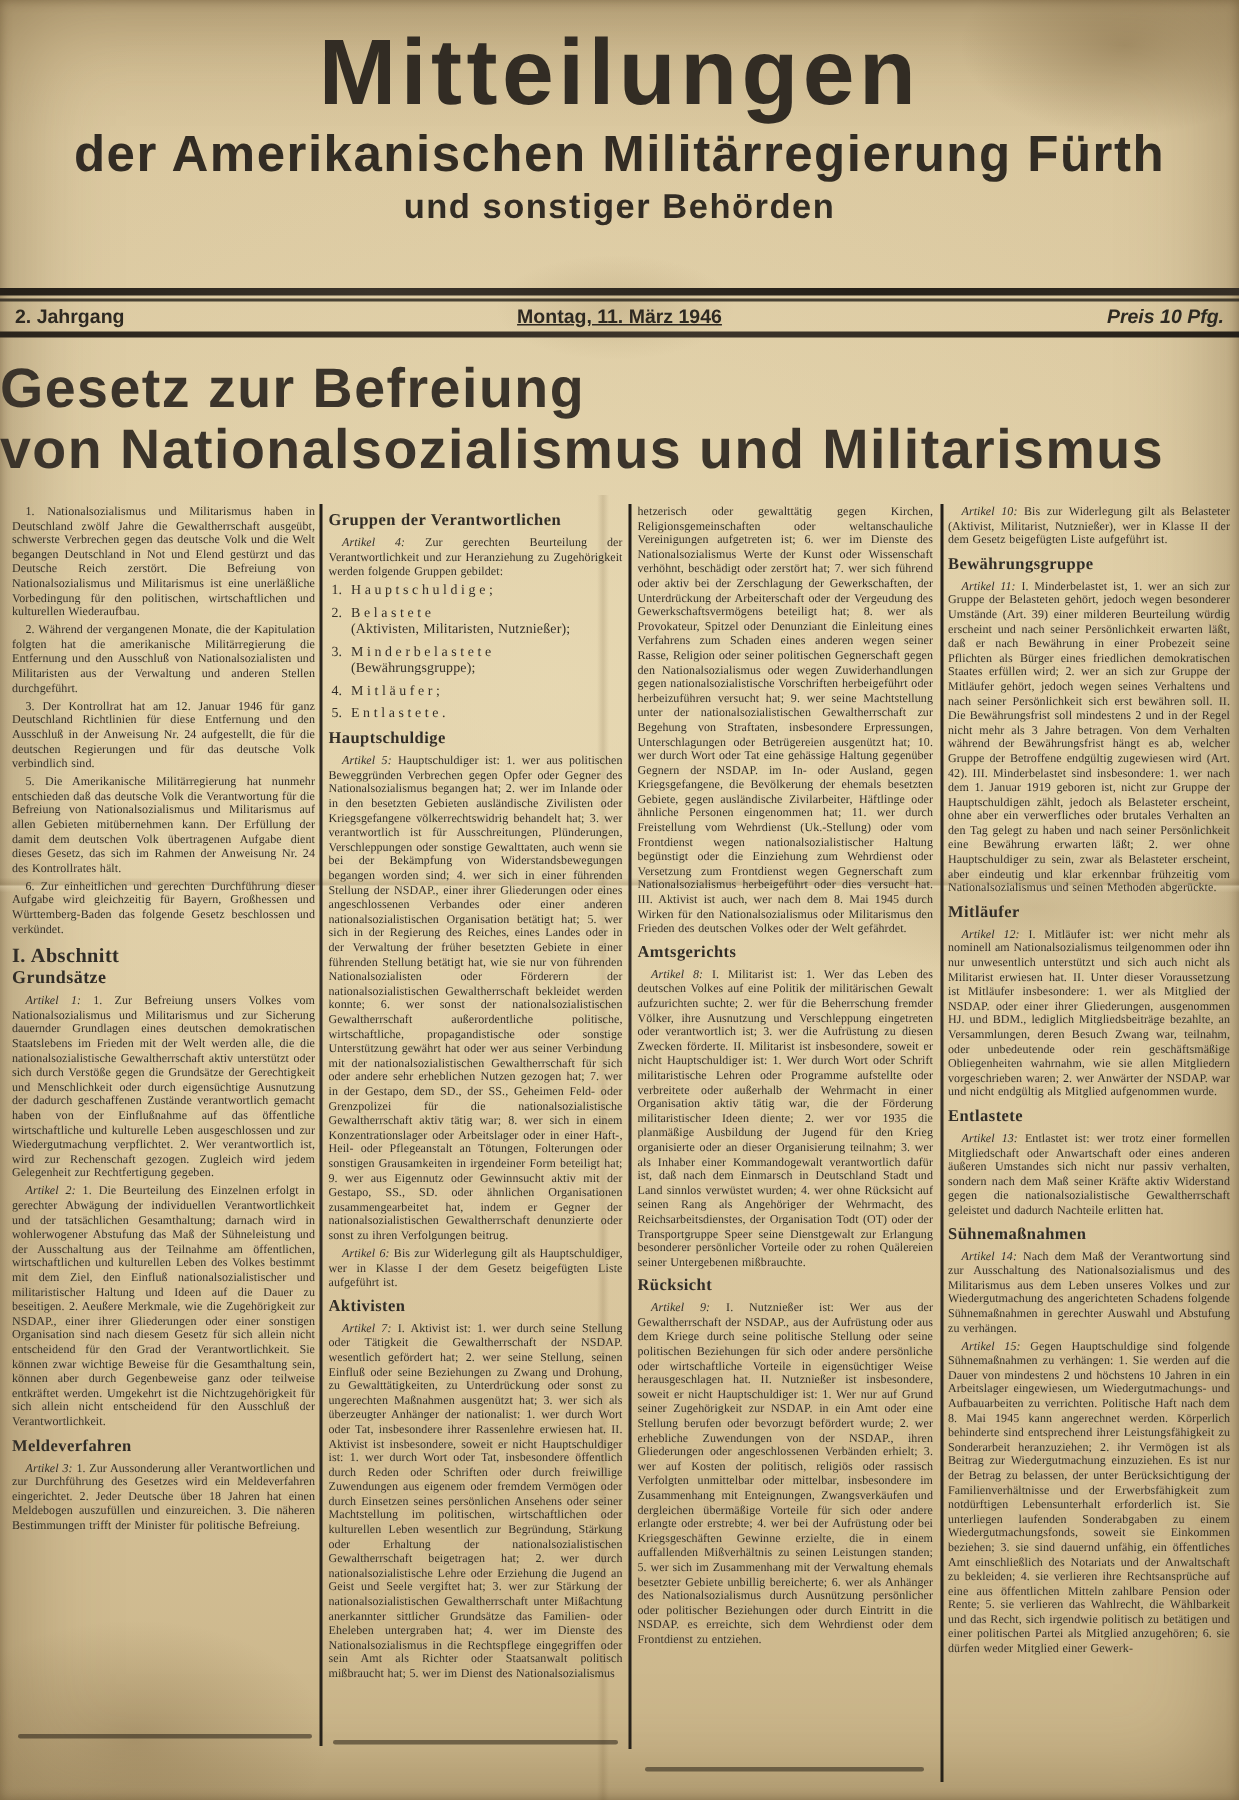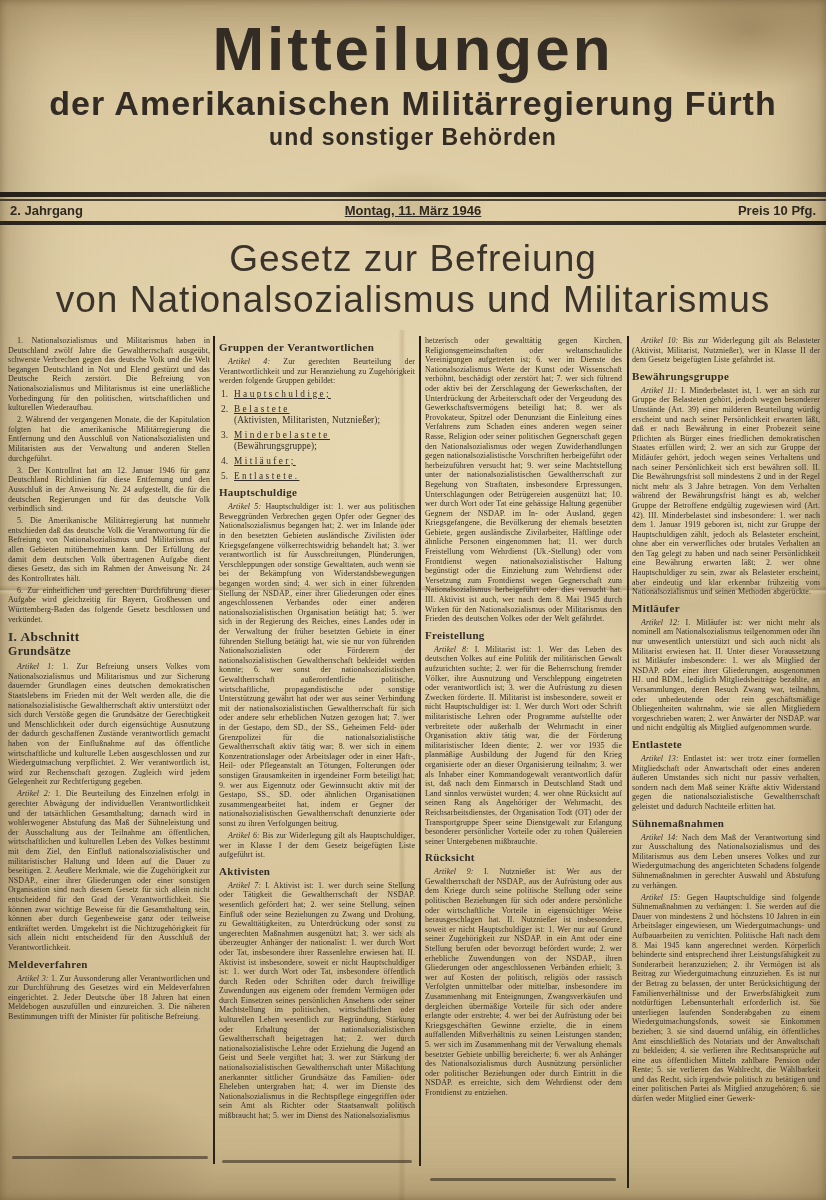--- a/index.html
+++ b/index.html
@@ -35,25 +35,25 @@
 
   .rule{position:absolute;left:0;width:826px;background:#2d2820;}
   .rule.r1{top:192px;height:5px;background:linear-gradient(90deg,#241f18,#3a332a 30%,#241f18 70%,#352e25);}
   .rule.r2{top:199px;height:2px;opacity:.85;}
   .rule.r3{top:221px;height:4px;background:linear-gradient(90deg,#2a241c,#3d352b 55%,#241f18);}
 
   .dateline{position:absolute;left:10px;top:203px;width:806px;height:16px;
     font-family:"Liberation Sans", sans-serif;font-weight:700;font-size:13px;color:#2e2921;}
   .dl-volume{position:absolute;left:0;top:0;}
   .dl-date{position:absolute;left:0;width:100%;text-align:center;top:0;text-decoration:underline;}
-  .dl-price{position:absolute;right:0;top:0;}
+  .dl-price{position:absolute;right:0;top:0;font-style:italic;}
 
   
-  .headline{position:absolute;left:0;top:238px;width:100%;text-align:center;
-    font-family:"Liberation Sans", sans-serif;font-weight:400;color:#3b342b;
+  .headline{position:absolute;left:0;top:238px;width:100%;text-align:left;
+    font-family:"Liberation Sans", sans-serif;font-weight:700;color:#3b342b;
     font-size:37px;line-height:41px;letter-spacing:1px;}
 
   
   .col{position:absolute;top:336px;overflow:hidden;text-align:justify;
     font-size:8px;line-height:9.6px;letter-spacing:.05px;word-spacing:.4px;color:#332e27;
     hyphens:auto;}
   .col1{left:8px;width:202px;height:826px;}
   .col2{left:219px;width:196px;height:832px;}
   .col3{left:425px;width:197px;height:852px;}
   .col4{left:632px;width:188px;height:852px;}
@@ -63,21 +63,21 @@
   .vr3{left:627px;height:852px;}
 
   .para{margin:0 0 2.5px 0;text-indent:9px;}
   .art-lead{font-style:italic;}
   .sec-h{font-weight:700;text-indent:0;font-size:11px;line-height:12px;margin:5px 0 4px 0;letter-spacing:.3px;}
   .sec-h.big{font-size:13.5px;margin:7px 0 2px 0;}
   .sec-h.mid{font-size:12px;margin:2px 0 5px 0;}
   .glist{margin:3px 0 4px 2px;text-align:left;font-size:9.3px;line-height:10.5px;}
   .glist-item{margin:0 0 4.5px 0;display:flex;}
   .gl-num{width:13px;flex:none;}
-  .gl-main{letter-spacing:2.4px;text-decoration:underline;}
+  .gl-main{letter-spacing:2.4px;}
   .gl-sub{letter-spacing:.1px;margin-top:.5px;}
 </style>
 </head>
 <body>
 
 <div class="page">
 
   <div class="stain s1"></div>
   <div class="stain s2"></div>
   <div class="stain s3"></div>
@@ -153,28 +153,28 @@
     </div>
     <div class="sec-h">Hauptschuldige</div>
     <p class="para"><span class="art-lead">Artikel 5:</span> <span>Hauptschuldiger ist: 1. wer aus politischen Beweggründen Verbrechen gegen Opfer oder Gegner des Nationalsozialismus begangen hat; 2. wer im Inlande oder in den besetzten Gebieten ausländische Zivilisten oder Kriegsgefangene völkerrechtswidrig behandelt hat; 3. wer verantwortlich ist für Ausschreitungen, Plünderungen, Verschleppungen oder sonstige Gewalttaten, auch wenn sie bei der Bekämpfung von Widerstandsbewegungen begangen worden sind; 4. wer sich in einer führenden Stellung der NSDAP., einer ihrer Gliederungen oder eines angeschlossenen Verbandes oder einer anderen nationalsozialistischen Organisation betätigt hat; 5. wer sich in der Regierung des Reiches, eines Landes oder in der Verwaltung der früher besetzten Gebiete in einer führenden Stellung betätigt hat, wie sie nur von führenden Nationalsozialisten oder Förderern der nationalsozialistischen Gewaltherrschaft bekleidet werden konnte; 6. wer sonst der nationalsozialistischen Gewaltherrschaft außerordentliche politische, wirtschaftliche, propagandistische oder sonstige Unterstützung gewährt hat oder wer aus seiner Verbindung mit der nationalsozialistischen Gewaltherrschaft für sich oder andere sehr erheblichen Nutzen gezogen hat; 7. wer in der Gestapo, dem SD., der SS., Geheimen Feld- oder Grenzpolizei für die nationalsozialistische Gewaltherrschaft aktiv tätig war; 8. wer sich in einem Konzentrationslager oder Arbeitslager oder in einer Haft-, Heil- oder Pflegeanstalt an Tötungen, Folterungen oder sonstigen Grausamkeiten in irgendeiner Form beteiligt hat; 9. wer aus Eigennutz oder Gewinnsucht aktiv mit der Gestapo, SS., SD. oder ähnlichen Organisationen zusammengearbeitet hat, indem er Gegner der nationalsozialistischen Gewaltherrschaft denunzierte oder sonst zu ihren Verfolgungen beitrug.</span></p>
     <p class="para"><span class="art-lead">Artikel 6:</span> <span>Bis zur Widerlegung gilt als Hauptschuldiger, wer in Klasse I der dem Gesetz beigefügten Liste aufgeführt ist.</span></p>
     <div class="sec-h">Aktivisten</div>
     <p class="para"><span class="art-lead">Artikel 7:</span> <span>I. Aktivist ist: 1. wer durch seine Stellung oder Tätigkeit die Gewaltherrschaft der NSDAP. wesentlich gefördert hat; 2. wer seine Stellung, seinen Einfluß oder seine Beziehungen zu Zwang und Drohung, zu Gewalttätigkeiten, zu Unterdrückung oder sonst zu ungerechten Maßnahmen ausgenützt hat; 3. wer sich als überzeugter Anhänger der nationalist: 1. wer durch Wort oder Tat, insbesondere ihrer Rassenlehre erwiesen hat. II. Aktivist ist insbesondere, soweit er nicht Hauptschuldiger ist: 1. wer durch Wort oder Tat, insbesondere öffentlich durch Reden oder Schriften oder durch freiwillige Zuwendungen aus eigenem oder fremdem Vermögen oder durch Einsetzen seines persönlichen Ansehens oder seiner Machtstellung im politischen, wirtschaftlichen oder kulturellen Leben wesentlich zur Begründung, Stärkung oder Erhaltung der nationalsozialistischen Gewaltherrschaft beigetragen hat; 2. wer durch nationalsozialistische Lehre oder Erziehung die Jugend an Geist und Seele vergiftet hat; 3. wer zur Stärkung der nationalsozialistischen Gewaltherrschaft unter Mißachtung anerkannter sittlicher Grundsätze das Familien- oder Eheleben untergraben hat; 4. wer im Dienste des Nationalsozialismus in die Rechtspflege eingegriffen oder sein Amt als Richter oder Staatsanwalt politisch mißbraucht hat; 5. wer im Dienst des Nationalsozialismus</span></p>
   </div>
 
   <div class="col col3">
     <p class="para" style="text-indent:0;">hetzerisch oder gewalttätig gegen Kirchen, Religionsgemeinschaften oder weltanschauliche Vereinigungen aufgetreten ist; 6. wer im Dienste des Nationalsozialismus Werte der Kunst oder Wissenschaft verhöhnt, beschädigt oder zerstört hat; 7. wer sich führend oder aktiv bei der Zerschlagung der Gewerkschaften, der Unterdrückung der Arbeiterschaft oder der Vergeudung des Gewerkschaftsvermögens beteiligt hat; 8. wer als Provokateur, Spitzel oder Denunziant die Einleitung eines Verfahrens zum Schaden eines anderen wegen seiner Rasse, Religion oder seiner politischen Gegnerschaft gegen den Nationalsozialismus oder wegen Zuwiderhandlungen gegen nationalsozialistische Vorschriften herbeigeführt oder herbeizuführen versucht hat; 9. wer seine Machtstellung unter der nationalsozialistischen Gewaltherrschaft zur Begehung von Straftaten, insbesondere Erpressungen, Unterschlagungen oder Betrügereien ausgenützt hat; 10. wer durch Wort oder Tat eine gehässige Haltung gegenüber Gegnern der NSDAP. im In- oder Ausland, gegen Kriegsgefangene, die Bevölkerung der ehemals besetzten Gebiete, gegen ausländische Zivilarbeiter, Häftlinge oder ähnliche Personen eingenommen hat; 11. wer durch Freistellung vom Wehrdienst (Uk.-Stellung) oder vom Frontdienst wegen nationalsozialistischer Haltung begünstigt oder die Einziehung zum Wehrdienst oder Versetzung zum Frontdienst wegen Gegnerschaft zum Nationalsozialismus herbeigeführt oder dies versucht hat. III. Aktivist ist auch, wer nach dem 8. Mai 1945 durch Wirken für den Nationalsozialismus oder Militarismus den Frieden des deutschen Volkes oder der Welt gefährdet.</p>
-    <div class="sec-h">Freistellung</div>
+    <div class="sec-h">Amtsgerichts</div>
     <p class="para"><span class="art-lead">Artikel 8:</span> <span>I. Militarist ist: 1. Wer das Leben des deutschen Volkes auf eine Politik der militärischen Gewalt aufzurichten suchte; 2. wer für die Beherrschung fremder Völker, ihre Ausnutzung und Verschleppung eingetreten oder verantwortlich ist; 3. wer die Aufrüstung zu diesen Zwecken förderte. II. Militarist ist insbesondere, soweit er nicht Hauptschuldiger ist: 1. Wer durch Wort oder Schrift militaristische Lehren oder Programme aufstellte oder verbreitete oder außerhalb der Wehrmacht in einer Organisation aktiv tätig war, die der Förderung militaristischer Ideen diente; 2. wer vor 1935 die planmäßige Ausbildung der Jugend für den Krieg organisierte oder an dieser Organisierung teilnahm; 3. wer als Inhaber einer Kommandogewalt verantwortlich dafür ist, daß nach dem Einmarsch in Deutschland Stadt und Land sinnlos verwüstet wurden; 4. wer ohne Rücksicht auf seinen Rang als Angehöriger der Wehrmacht, des Reichsarbeitsdienstes, der Organisation Todt (OT) oder der Transportgruppe Speer seine Dienstgewalt zur Erlangung besonderer persönlicher Vorteile oder zu rohen Quälereien seiner Untergebenen mißbrauchte.</span></p>
     <div class="sec-h">Rücksicht</div>
     <p class="para"><span class="art-lead">Artikel 9:</span> <span>I. Nutznießer ist: Wer aus der Gewaltherrschaft der NSDAP., aus der Aufrüstung oder aus dem Kriege durch seine politische Stellung oder seine politischen Beziehungen für sich oder andere persönliche oder wirtschaftliche Vorteile in eigensüchtiger Weise herausgeschlagen hat. II. Nutznießer ist insbesondere, soweit er nicht Hauptschuldiger ist: 1. Wer nur auf Grund seiner Zugehörigkeit zur NSDAP. in ein Amt oder eine Stellung berufen oder bevorzugt befördert wurde; 2. wer erhebliche Zuwendungen von der NSDAP., ihren Gliederungen oder angeschlossenen Verbänden erhielt; 3. wer auf Kosten der politisch, religiös oder rassisch Verfolgten unmittelbar oder mittelbar, insbesondere im Zusammenhang mit Enteignungen, Zwangsverkäufen und dergleichen übermäßige Vorteile für sich oder andere erlangte oder erstrebte; 4. wer bei der Aufrüstung oder bei Kriegsgeschäften Gewinne erzielte, die in einem auffallenden Mißverhältnis zu seinen Leistungen standen; 5. wer sich im Zusammenhang mit der Verwaltung ehemals besetzter Gebiete unbillig bereicherte; 6. wer als Anhänger des Nationalsozialismus durch Ausnützung persönlicher oder politischer Beziehungen oder durch Eintritt in die NSDAP. es erreichte, sich dem Wehrdienst oder dem Frontdienst zu entziehen.</span></p>
   </div>
 
   <div class="col col4">
-    <p class="para"><span class="art-lead">Artikel 10:</span> <span>Bis zur Widerlegung gilt als Belasteter (Aktivist, Militarist, Nutznießer), wer in Klasse II der dem Gesetz beigefügten Liste gefährdet ist.</span></p>
+    <p class="para"><span class="art-lead">Artikel 10:</span> <span>Bis zur Widerlegung gilt als Belasteter (Aktivist, Militarist, Nutznießer), wer in Klasse II der dem Gesetz beigefügten Liste aufgeführt ist.</span></p>
     <div class="sec-h">Bewährungsgruppe</div>
     <p class="para"><span class="art-lead">Artikel 11:</span> <span>I. Minderbelastet ist, 1. wer an sich zur Gruppe der Belasteten gehört, jedoch wegen besonderer Umstände (Art. 39) einer milderen Beurteilung würdig erscheint und nach seiner Persönlichkeit erwarten läßt, daß er nach Bewährung in einer Probezeit seine Pflichten als Bürger eines friedlichen demokratischen Staates erfüllen wird; 2. wer an sich zur Gruppe der Mitläufer gehört, jedoch wegen seines Verhaltens und nach seiner Persönlichkeit sich erst bewähren soll. II. Die Bewährungsfrist soll mindestens 2 und in der Regel nicht mehr als 3 Jahre betragen. Von dem Verhalten während der Bewährungsfrist hängt es ab, welcher Gruppe der Betroffene endgültig zugewiesen wird (Art. 42). III. Minderbelastet sind insbesondere: 1. wer nach dem 1. Januar 1919 geboren ist, nicht zur Gruppe der Hauptschuldigen zählt, jedoch als Belasteter erscheint, ohne aber ein verwerfliches oder brutales Verhalten an den Tag gelegt zu haben und nach seiner Persönlichkeit eine Bewährung erwarten läßt; 2. wer ohne Hauptschuldiger zu sein, zwar als Belasteter erscheint, aber eindeutig und klar erkennbar frühzeitig vom Nationalsozialismus und seinen Methoden abgerückte.</span></p>
     <div class="sec-h">Mitläufer</div>
     <p class="para"><span class="art-lead">Artikel 12:</span> <span>I. Mitläufer ist: wer nicht mehr als nominell am Nationalsozialismus teilgenommen oder ihn nur unwesentlich unterstützt und sich auch nicht als Militarist erwiesen hat. II. Unter dieser Voraussetzung ist Mitläufer insbesondere: 1. wer als Mitglied der NSDAP. oder einer ihrer Gliederungen, ausgenommen HJ. und BDM., lediglich Mitgliedsbeiträge bezahlte, an Versammlungen, deren Besuch Zwang war, teilnahm, oder unbedeutende oder rein geschäftsmäßige Obliegenheiten wahrnahm, wie sie allen Mitgliedern vorgeschrieben waren; 2. wer Anwärter der NSDAP. war und nicht endgültig als Mitglied aufgenommen wurde.</span></p>
     <div class="sec-h">Entlastete</div>
     <p class="para"><span class="art-lead">Artikel 13:</span> <span>Entlastet ist: wer trotz einer formellen Mitgliedschaft oder Anwartschaft oder eines anderen äußeren Umstandes sich nicht nur passiv verhalten, sondern nach dem Maß seiner Kräfte aktiv Widerstand gegen die nationalsozialistische Gewaltherrschaft geleistet und dadurch Nachteile erlitten hat.</span></p>
     <div class="sec-h">Sühnemaßnahmen</div>
     <p class="para"><span class="art-lead">Artikel 14:</span> <span>Nach dem Maß der Verantwortung sind zur Ausschaltung des Nationalsozialismus und des Militarismus aus dem Leben unseres Volkes und zur Wiedergutmachung des angerichteten Schadens folgende Sühnemaßnahmen in gerechter Auswahl und Abstufung zu verhängen.</span></p>
     <p class="para"><span class="art-lead">Artikel 15:</span> <span>Gegen Hauptschuldige sind folgende Sühnemaßnahmen zu verhängen: 1. Sie werden auf die Dauer von mindestens 2 und höchstens 10 Jahren in ein Arbeitslager eingewiesen, um Wiedergutmachungs- und Aufbauarbeiten zu verrichten. Politische Haft nach dem 8. Mai 1945 kann angerechnet werden. Körperlich behinderte sind entsprechend ihrer Leistungsfähigkeit zu Sonderarbeit heranzuziehen; 2. ihr Vermögen ist als Beitrag zur Wiedergutmachung einzuziehen. Es ist nur der Betrag zu belassen, der unter Berücksichtigung der Familienverhältnisse und der Erwerbsfähigkeit zum notdürftigen Lebensunterhalt erforderlich ist. Sie unterliegen laufenden Sonderabgaben zu einem Wiedergutmachungsfonds, soweit sie Einkommen beziehen; 3. sie sind dauernd unfähig, ein öffentliches Amt einschließlich des Notariats und der Anwaltschaft zu bekleiden; 4. sie verlieren ihre Rechtsansprüche auf eine aus öffentlichen Mitteln zahlbare Pension oder Rente; 5. sie verlieren das Wahlrecht, die Wählbarkeit und das Recht, sich irgendwie politisch zu betätigen und einer politischen Partei als Mitglied anzugehören; 6. sie dürfen weder Mitglied einer Gewerk-</span></p>
   </div>

